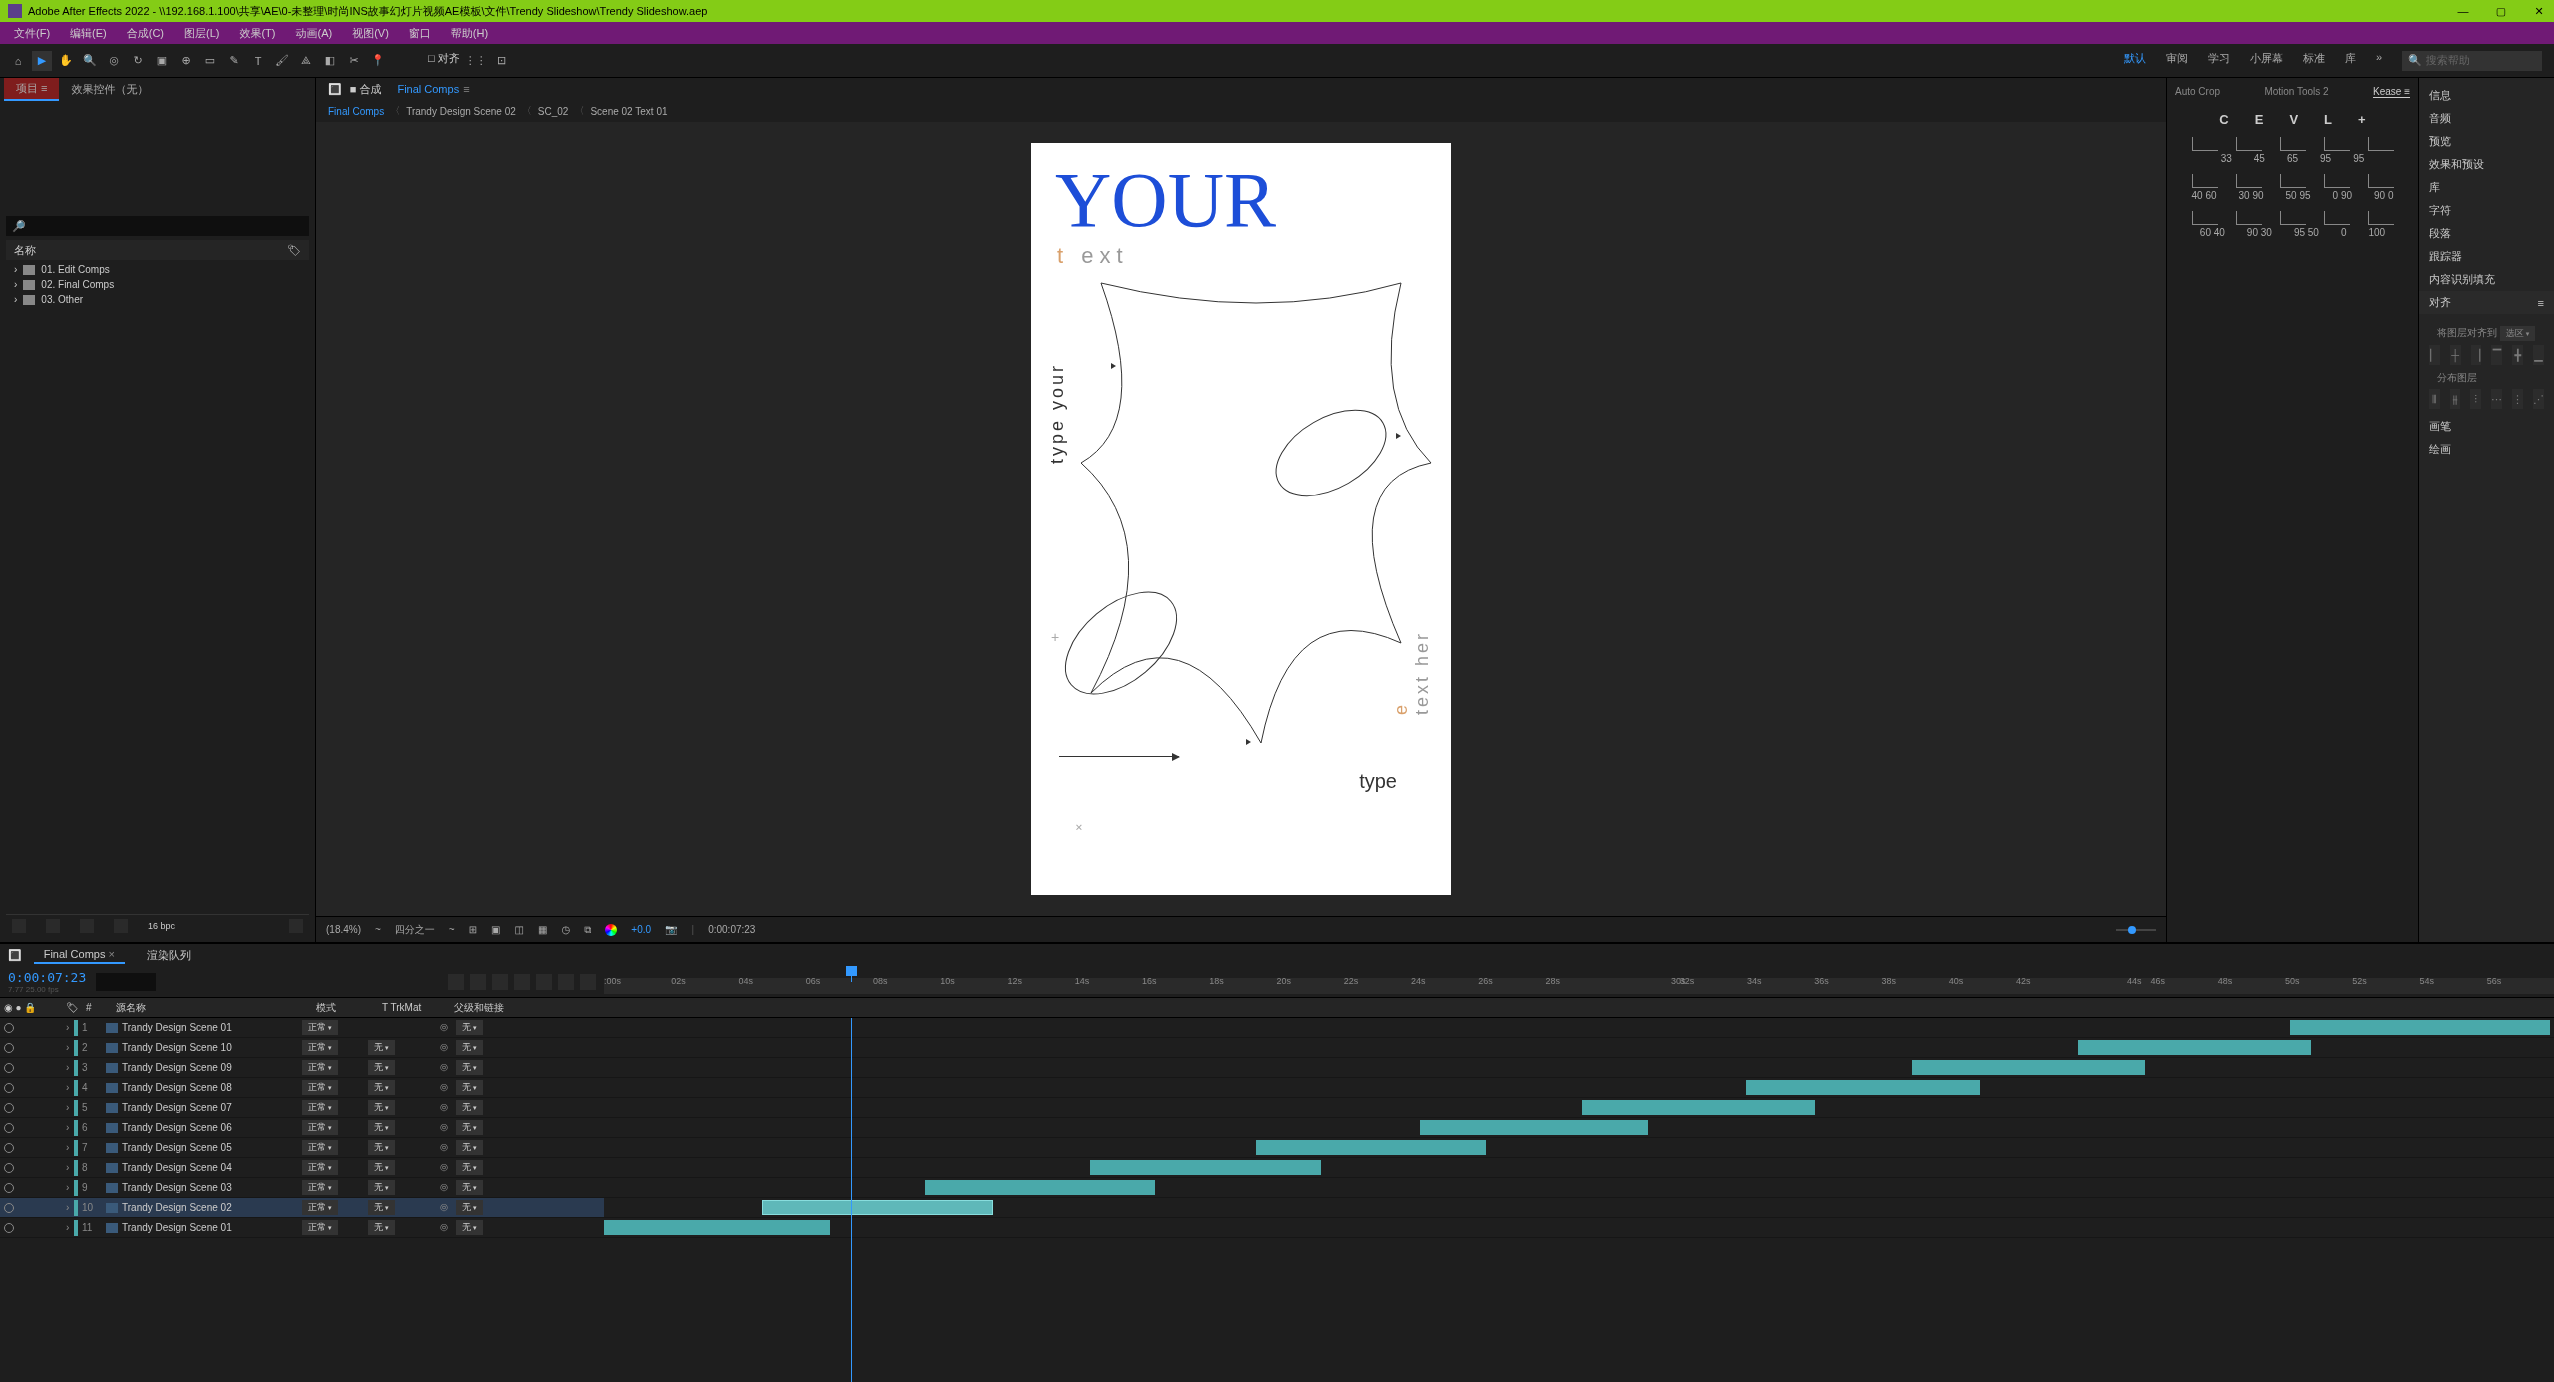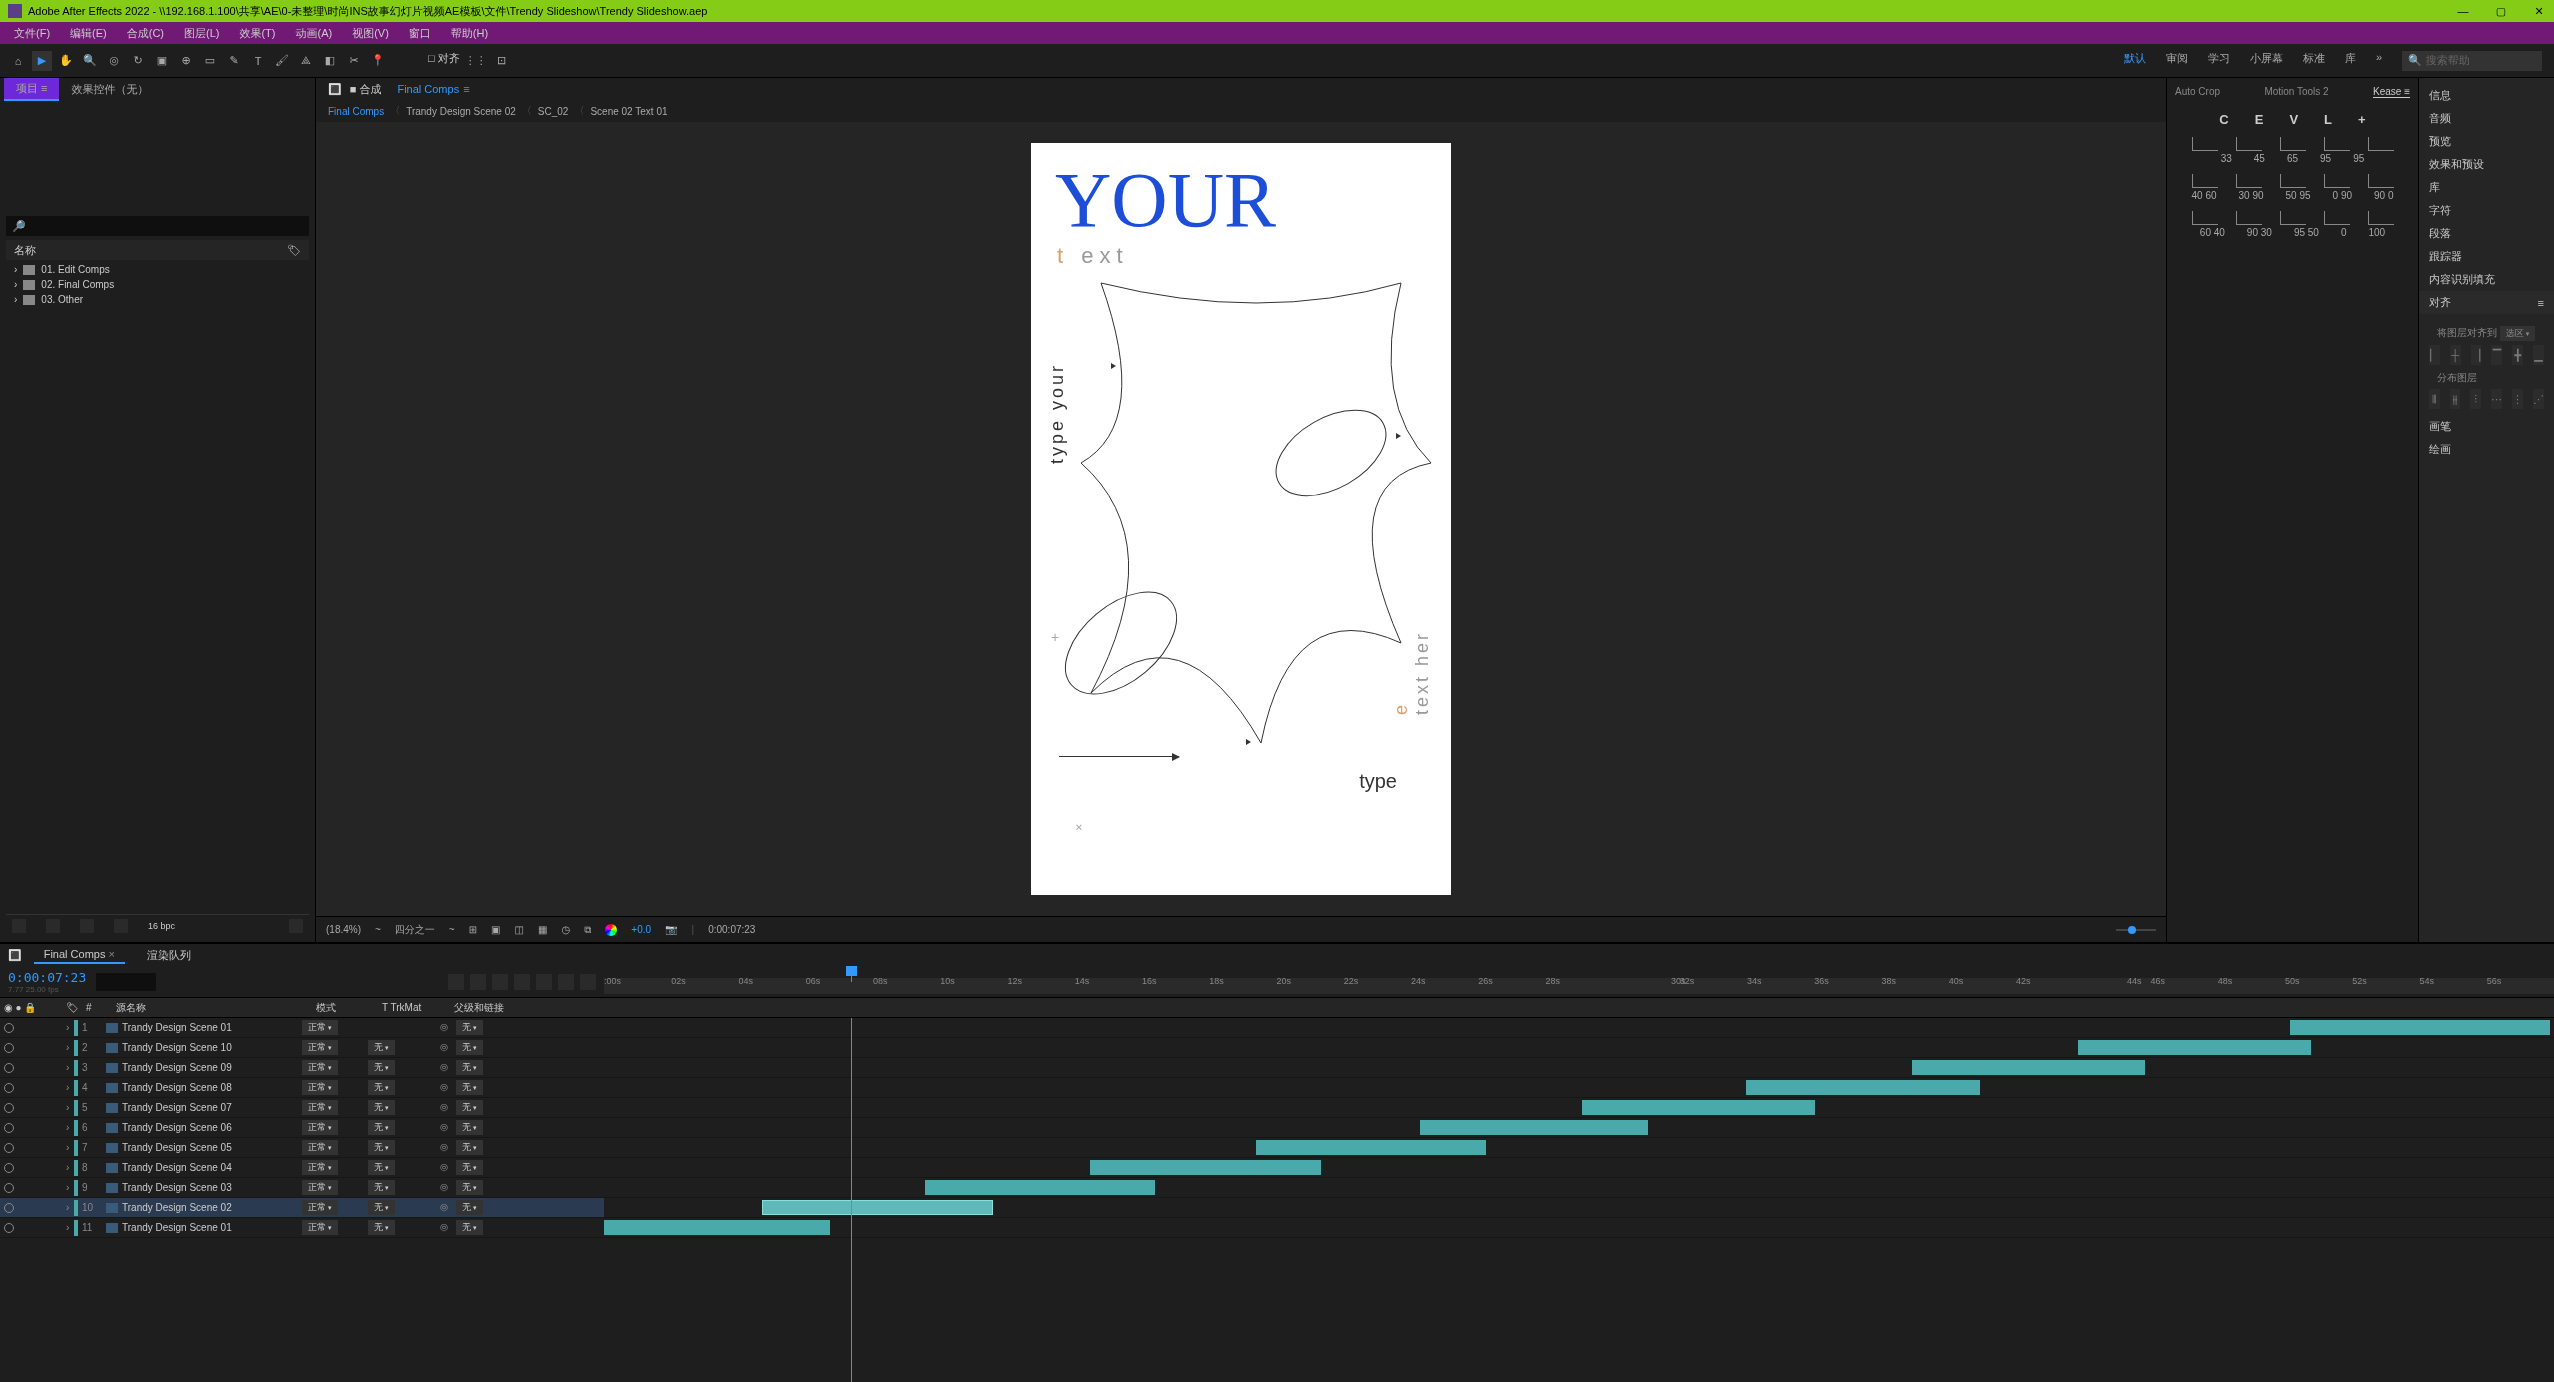--- a/index.html
+++ b/index.html
@@ -26,21 +26,21 @@
 .toolbar-right span.active { color: #3399ff; }
 .search-box { background: #333; width: 140px; height: 20px; display: flex; align-items: center; padding: 0 6px; gap: 4px; }
 
 
 .main { display: flex; height: 864px; }
 
 
 .left-col { width: 316px; background: #1e1e1e; border-right: 1px solid #000; display: flex; flex-direction: column; }
 .panel-tabs { height: 22px; display: flex; align-items: center; background: #1e1e1e; padding-left: 4px; font-size: 11px; }
 .panel-tab { padding: 3px 12px; cursor: pointer; color: #aaa; }
-.panel-tab.active { background: #6d28d9; border-bottom: 2px solid #3399ff; }
+.panel-tab.active { background: #7f1d1d; border-bottom: 2px solid #3399ff; }
 .project-panel { flex: 1; padding: 6px; display: flex; flex-direction: column; }
 .search-row { background: #0f0f0f; height: 20px; display: flex; align-items: center; padding: 0 6px; margin-top: 110px; }
 .proj-header { height: 20px; display: flex; align-items: center; padding: 4px 8px; background: #252525; margin-top: 4px; font-size: 11px; justify-content: space-between; }
 .proj-list { flex: 1; padding-top: 2px; }
 .proj-item { display: flex; align-items: center; padding: 2px 8px; gap: 6px; font-size: 10px; cursor: pointer; }
 .folder-icon { width: 12px; height: 10px; background: #888; }
 .proj-footer { height: 22px; border-top: 1px solid #333; display: flex; align-items: center; gap: 20px; padding: 0 6px; }
 .pf-btn { width: 14px; height: 14px; background: #2a2a2a; cursor: pointer; }
 
 

